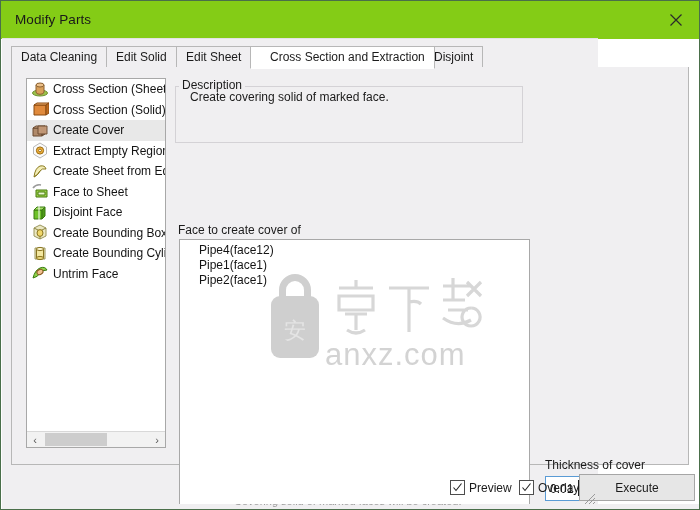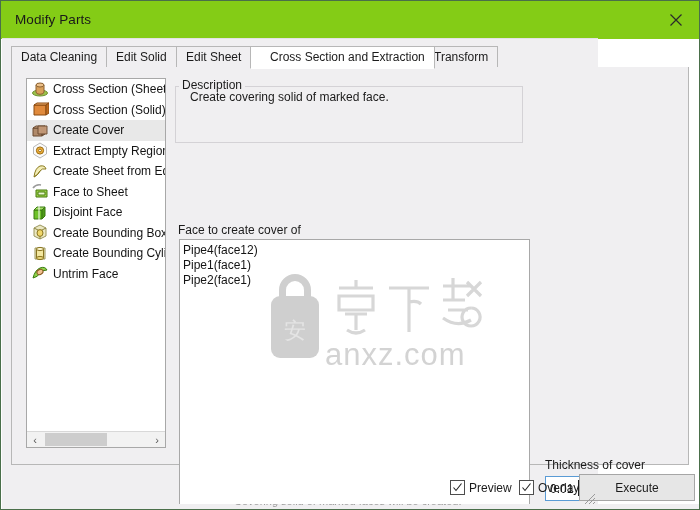--- a/index.html
+++ b/index.html
@@ -237,21 +237,21 @@
   #face-listbox {
     position: absolute;
     left: 167px;
     top: 172px;
     width: 351px;
     height: 268px;
     background: #ffffff;
     border: 1px solid #a8a8a8;
     box-sizing: border-box;
     overflow: hidden;
-    padding: 3px 0 0 3px;
+    padding: 3px 0 0 19px;
   }
   .face-item {
     height: 15px;
     line-height: 15px;
     font-size: 12px;
     color: #141414;
     white-space: nowrap;
     cursor: default;
   }
 
@@ -404,21 +404,21 @@
     </div>
   </div>
 
   <div id="dialog-body">
 
     <div id="tabstrip">
         <div class="tab" style="left: 0px;">Data Cleaning</div>
         <div class="tab" style="left: 95px;">Edit Solid</div>
         <div class="tab" style="left: 165px;">Edit Sheet</div>
         <div class="tab active" style="left: 239px; padding-left: 19px;">Cross Section and Extraction</div>
-        <div class="tab" style="left: 413px;">Transform</div>
+        <div class="tab" style="left: 413px;">Disjoint</div>
       </div>
     <div id="tab-underline"></div>
 
     <div id="tabpage">
 
       <div id="op-list-frame">
         <div id="op-list">
             <div class="op-item">
               <svg class="op-icon" viewBox="0 0 18 17">
                 <ellipse cx="9" cy="12" rx="7.5" ry="3" fill="#9bc34a" stroke="#6f8f30"></ellipse>

